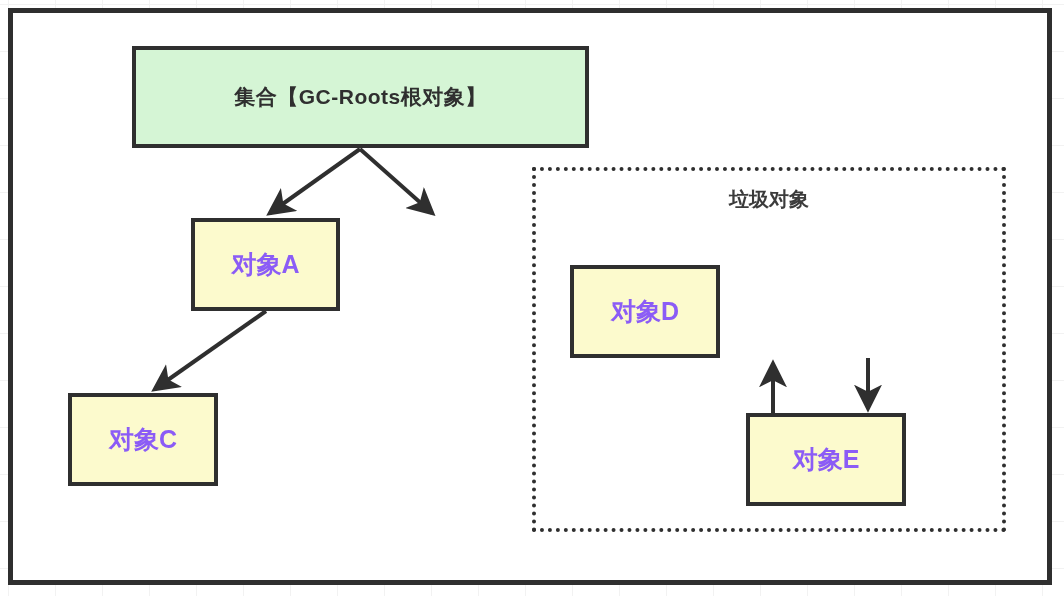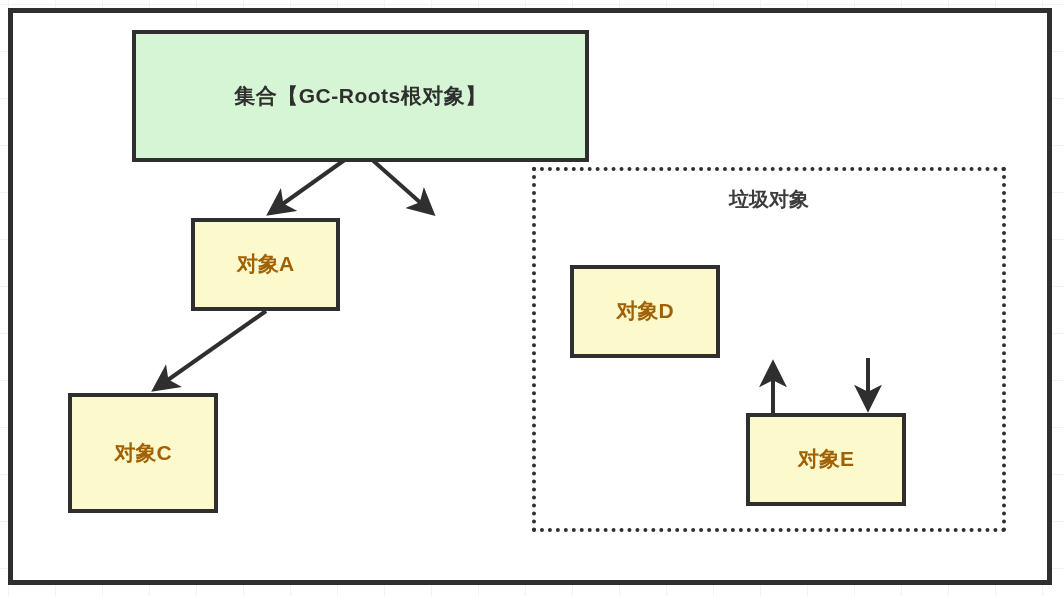--- a/index.html
+++ b/index.html
@@ -42,22 +42,22 @@
   }
   .node-root {
     background: #d5f5d5;
     color: #2f2f2f;
     font-size: 21px;
     font-weight: 700;
     letter-spacing: 0.5px;
   }
   .node-obj {
     background: #fcfacd;
-    color: #a16207;
-    font-size: 21px;
+    color: #8b5cf6;
+    font-size: 25px;
     font-weight: 700;
   }
   .group-box {
     position: absolute;
     box-sizing: border-box;
     border: 4px dotted #2f2f2f;
     background: transparent;
   }
   .group-title {
     position: absolute;
@@ -103,34 +103,34 @@
 
     <line class="edge-line" x1="360" y1="149" x2="432" y2="213" marker-end="url(#arrow)"></line>
 
     <line class="edge-line" x1="266" y1="311" x2="155" y2="389" marker-end="url(#arrow)"></line>
 
     <line class="edge-line" x1="773" y1="413" x2="773" y2="364" marker-end="url(#arrow)"></line>
 
     <line class="edge-line" x1="868" y1="358" x2="868" y2="408" marker-end="url(#arrow)"></line>
   </svg>
 
-  <div class="node node-root" style="left:132px; top:30px; width:457px; height:132px;">
+  <div class="node node-root" style="left:132px; top:46px; width:457px; height:102px;">
     <span>集合【GC-Roots根对象】</span>
   </div>
 
   <div class="group-box" style="left:532px; top:167px; width:474px; height:365px;"></div>
 
   <div class="group-title" style="left:532px; top:186px; width:474px;">垃圾对象</div>
 
   <div class="node node-obj" style="left:191px; top:218px; width:149px; height:93px;">
     <span>对象A</span>
   </div>
 
 
-  <div class="node node-obj" style="left:68px; top:393px; width:150px; height:120px;">
+  <div class="node node-obj" style="left:68px; top:393px; width:150px; height:93px;">
     <span>对象C</span>
   </div>
 
   <div class="node node-obj" style="left:570px; top:265px; width:150px; height:93px;">
     <span>对象D</span>
   </div>
 
 
   <div class="node node-obj" style="left:746px; top:413px; width:160px; height:93px;">
     <span>对象E</span>

